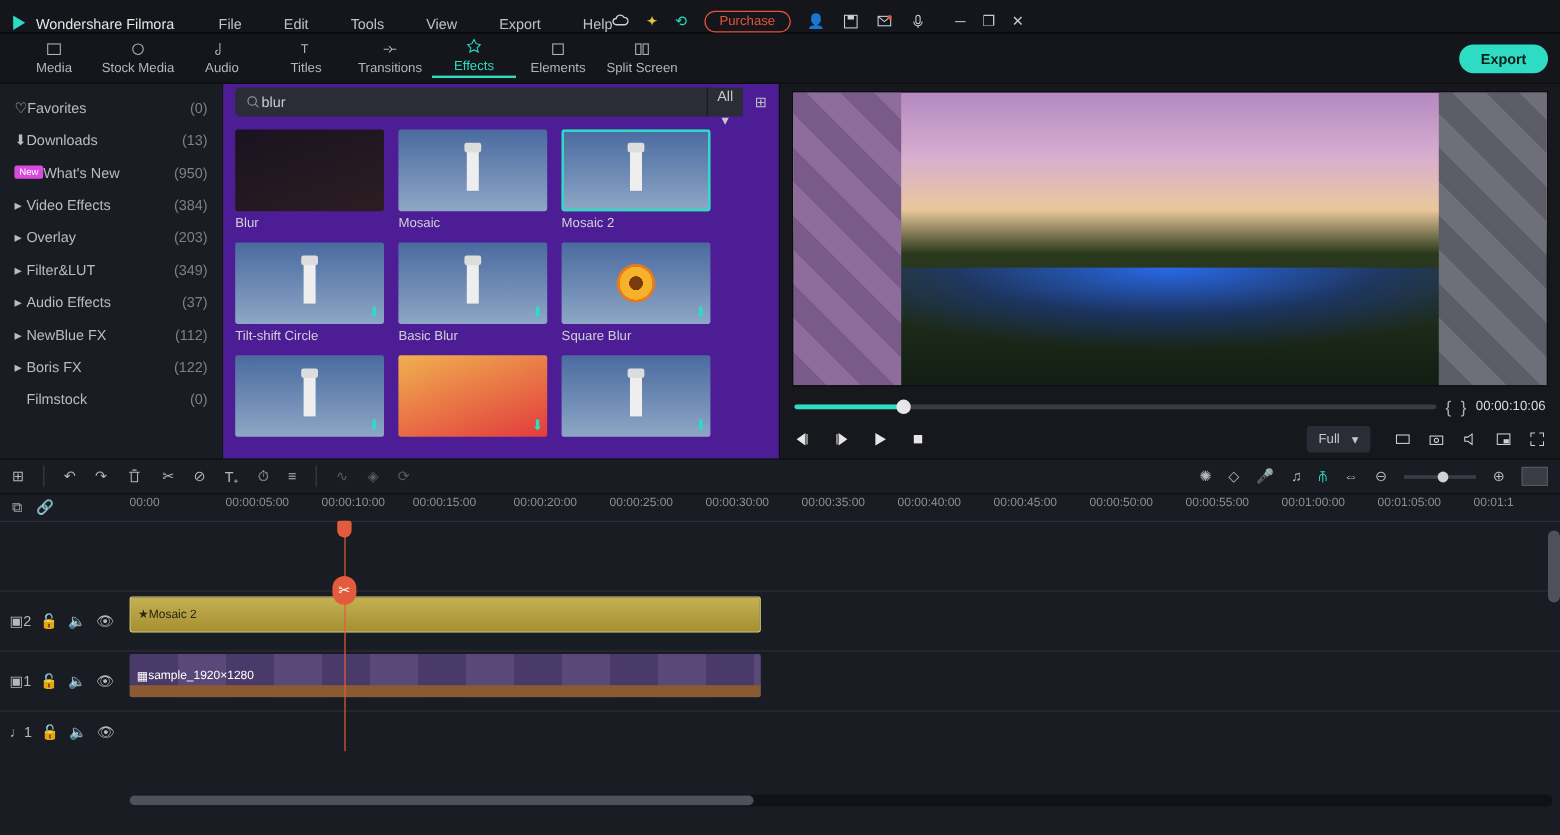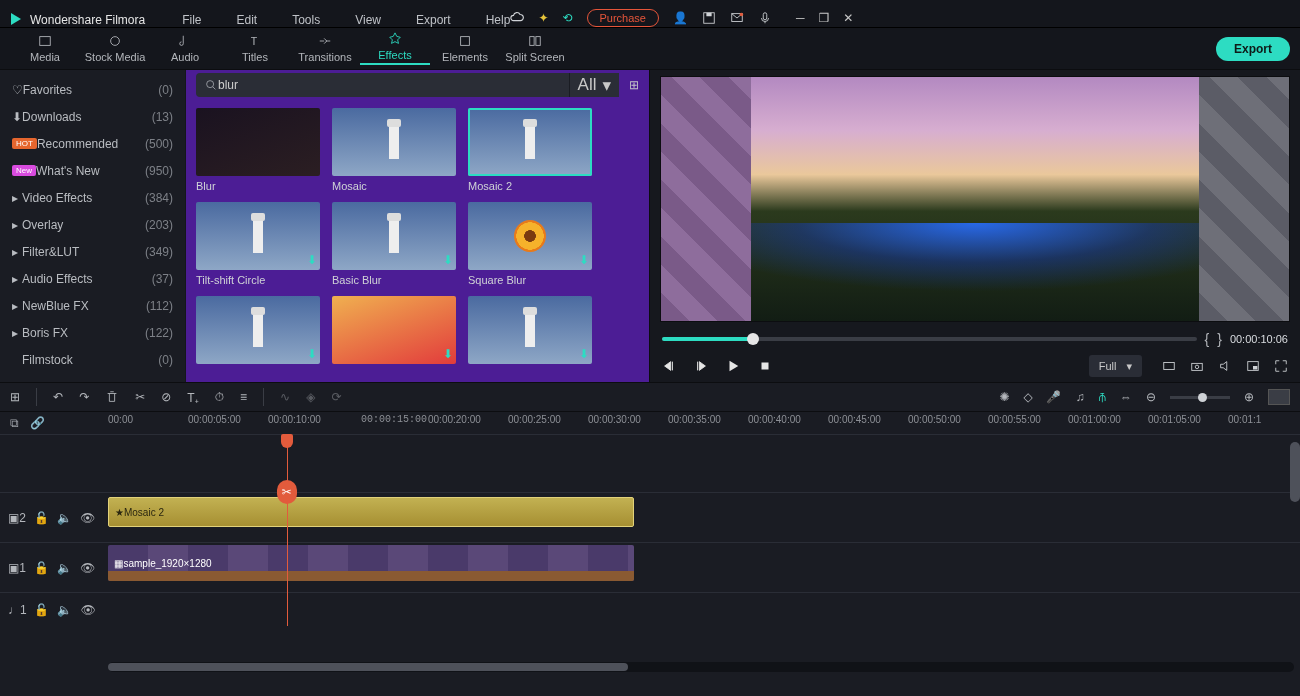--- a/index.html
+++ b/index.html
@@ -33,21 +33,21 @@
 .side-item .cnt { color: #7d8087; }
 .side-item .arrow { width: 10px; display:inline-block; }
 .badge-hot { background: #e6662e; color: #fff; font-size: 8px; padding: 1px 4px; border-radius: 2px; }
 .badge-new { background: #d94bdf; color: #fff; font-size: 8px; padding: 1px 4px; border-radius: 2px; }
 
 
 .grid-wrap { flex: 1; background: #4c1d95; display: flex; flex-direction: column; border-right: 1px solid #0c0d10; }
 .grid-top { display: flex; align-items: center; height: 30px; }
 .search-box { flex: 1; background: #2a2d36; border-radius: 4px 0 0 4px; height: 24px; display: flex; align-items: center; margin-left: 10px; padding: 0 8px; }
 .search-box input { background: transparent; border: none; color: #ccc; outline: none; flex: 1; font-size: 12px; }
-.dd { background: #2a2d36; height: 24px; padding: 0 8px; display: flex; align-items: center; gap: 6px; border-left: 1px solid #1a1c23; font-size: 17px; cursor: pointer; }
+.dd { background: #2a2d36; height: 24px; padding: 0 8px; display: flex; align-items: center; gap: 6px; border-left: 1px solid #1a1c23; font-size: 12px; cursor: pointer; flex-direction: column; }
 .gridicon { width: 30px; text-align: center; color: #c0c3c8; cursor: pointer; }
 .effects-grid { flex: 1; overflow: hidden; padding: 8px 10px; display: grid; grid-template-columns: repeat(3, 124px); gap: 10px 12px; align-content: start; position: relative; }
 .fx-card { width: 124px; }
 .fx-thumb { width: 124px; height: 68px; background: linear-gradient(180deg,#4a6aa0 0%,#8ea7c6 100%); border-radius: 2px; position: relative; display:flex; align-items:center; justify-content:center; overflow:hidden; }
 .fx-thumb.dark { background: linear-gradient(160deg,#1a1220 0%,#2b1e22 100%); }
 .fx-thumb.red { background: linear-gradient(160deg,#f0b050 0%,#e23c3c 100%); }
 .fx-thumb.selected { outline: 2px solid #2ddcc2; outline-offset: -2px; }
 .lighthouse { width:10px;height:34px;background:#eee;position:relative;}
 .lighthouse:before{content:"";position:absolute;top:-6px;left:-2px;width:14px;height:8px;background:#ddd;border-radius:2px;}
 .flower{width:32px;height:32px;border-radius:50%;background:radial-gradient(circle,#7a3a10 25%,#f6b22b 26%,#f6b22b 60%,#e87a1a 61%);}
@@ -209,25 +209,20 @@
   <div class="sidebar" id="sidebar">
       <div class="side-item">
         <span>♡</span>
         <span class="lbl">Favorites</span>
         <span class="cnt">(0)</span>
       </div>
       <div class="side-item">
         <span>⬇</span>
         <span class="lbl">Downloads</span>
         <span class="cnt">(13)</span>
-      </div>
-      <div class="side-item">
-        <span class="badge-hot">HOT</span>
-        <span class="lbl">Recommended</span>
-        <span class="cnt">(500)</span>
       </div>
       <div class="side-item">
         <span class="badge-new">New</span>
         <span class="lbl">What's New</span>
         <span class="cnt">(950)</span>
       </div>
       <div class="side-item">
         <span class="arrow">▸</span>
         <span class="lbl">Video Effects</span>
         <span class="cnt">(384)</span>
@@ -433,21 +428,21 @@
 
 <div class="timeline">
   <div style="position:absolute;left:10px;top:4px;display:flex;gap:12px;color:#9ea1a8">
     <span class="pointer">⧉</span>
     <span class="pointer" style="color:#2ddcc2">🔗</span>
   </div>
   <div class="ruler" id="ruler">
       <span class="tick" style="left: 0px;">00:00</span>
       <span class="tick" style="left: 80px;">00:00:05:00</span>
       <span class="tick" style="left: 160px;">00:00:10:00</span>
-      <span class="tick" style="left: 253px; font-family: Liberation Mono, monospace;">00:00:15:00</span>
+      <span class="tick" style="left: 236px;">00:00:15:00</span>
       <span class="tick" style="left: 320px;">00:00:20:00</span>
       <span class="tick" style="left: 400px;">00:00:25:00</span>
       <span class="tick" style="left: 480px;">00:00:30:00</span>
       <span class="tick" style="left: 560px;">00:00:35:00</span>
       <span class="tick" style="left: 640px;">00:00:40:00</span>
       <span class="tick" style="left: 720px;">00:00:45:00</span>
       <span class="tick" style="left: 800px;">00:00:50:00</span>
       <span class="tick" style="left: 880px;">00:00:55:00</span>
       <span class="tick" style="left: 960px;">00:01:00:00</span>
       <span class="tick" style="left: 1040px;">00:01:05:00</span>

